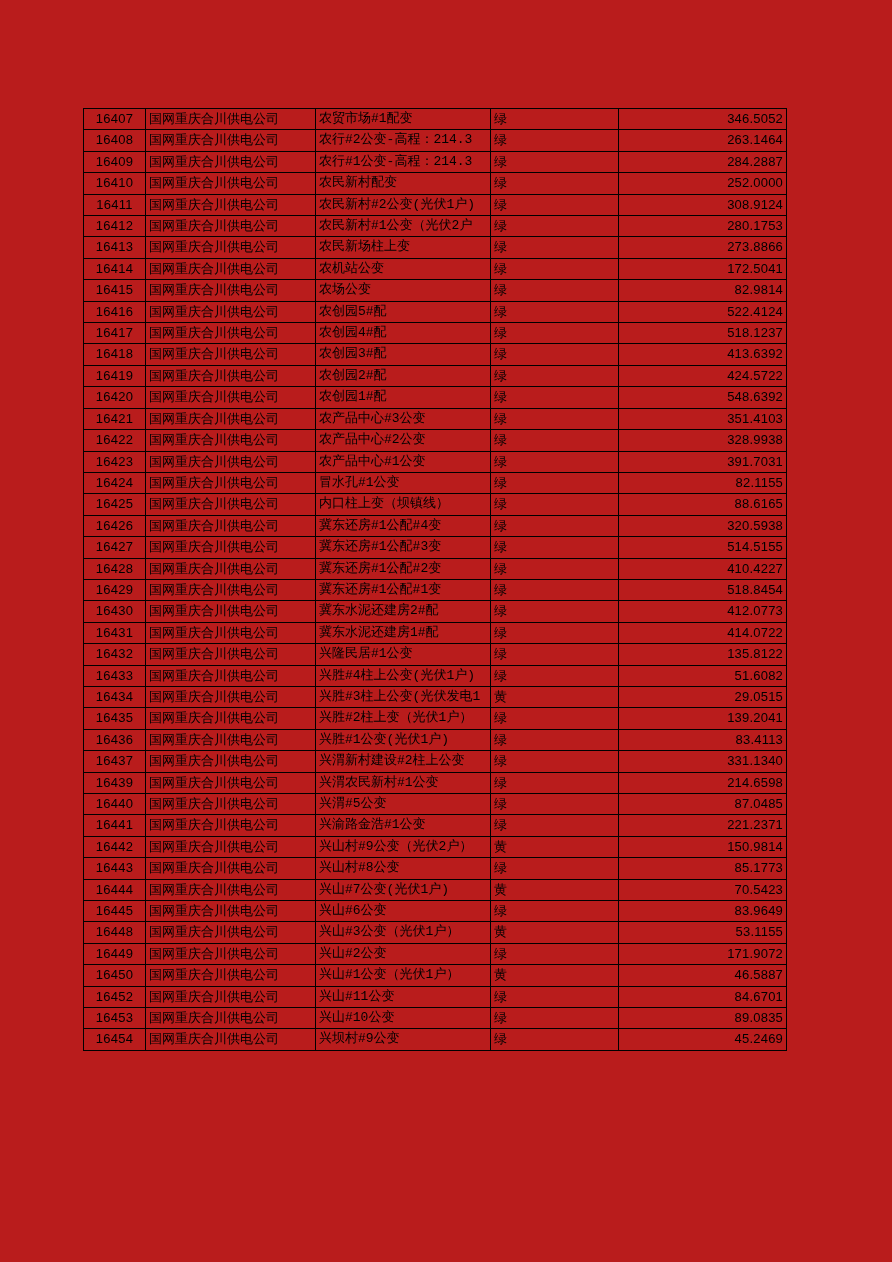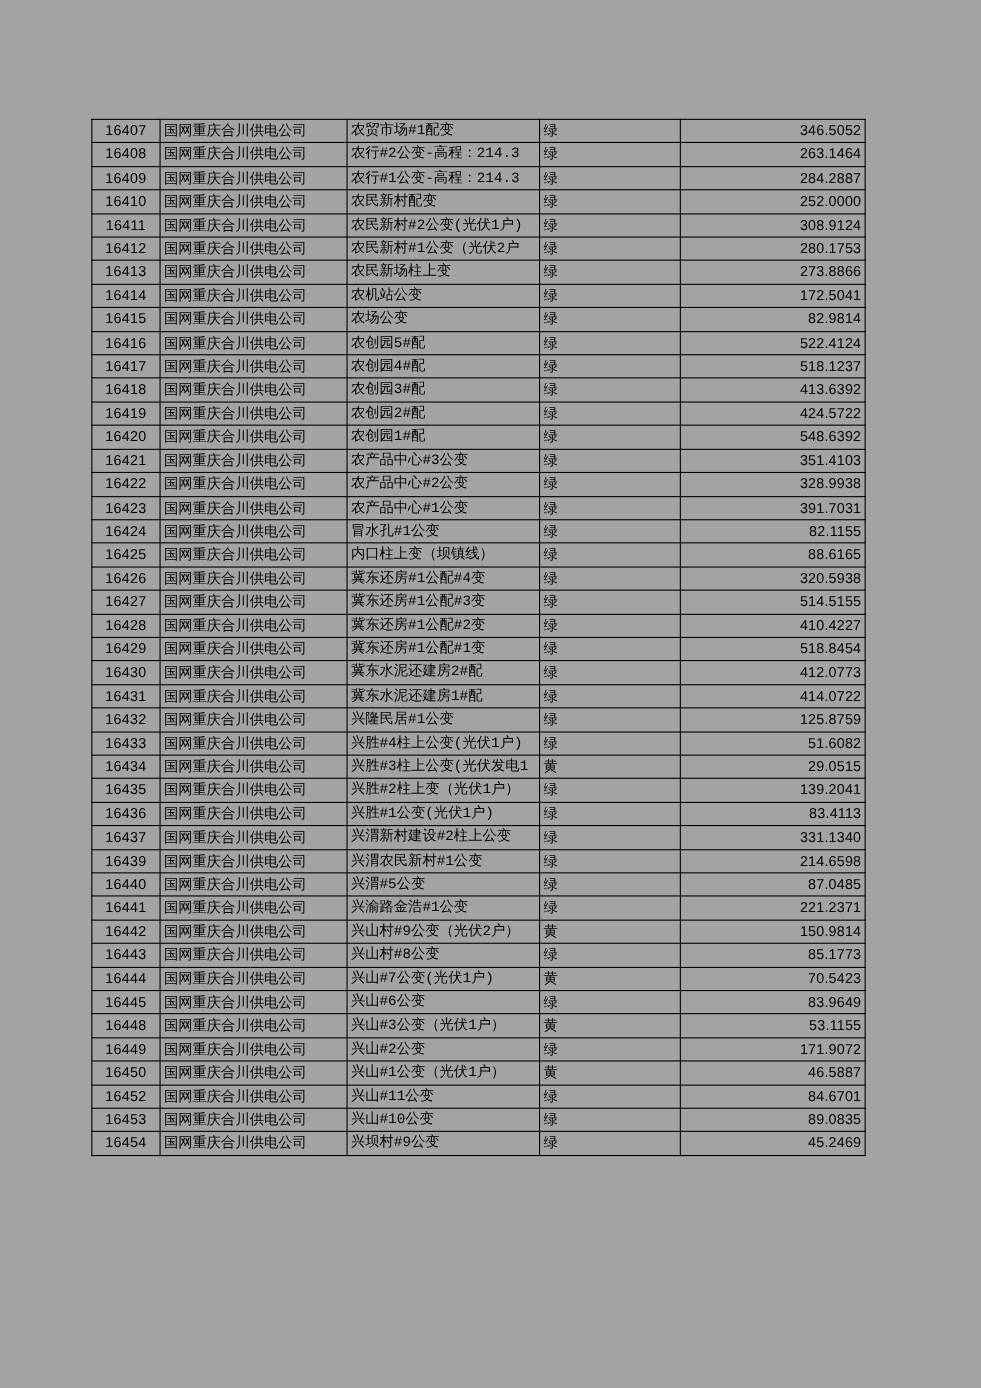--- a/index.html
+++ b/index.html
@@ -11,21 +11,21 @@
     width: 892px;
     height: 1262px;
     font-family: "Liberation Sans", "DejaVu Sans", sans-serif;
     color: #000000;
     overflow: hidden;
   }
   .page {
     position: relative;
     width: 892px;
     height: 1262px;
-    background: #a3a3a3;
+    background: #b91c1c;
   }
   table.data-table {
     position: absolute;
     left: 83px;
     top: 108px;
     width: 703px;
     border-collapse: collapse;
     table-layout: fixed;
   }
   table.data-table td {
@@ -230,21 +230,21 @@
           <td class="c-company">国网重庆合川供电公司</td>
           <td class="c-name">冀东水泥还建房1#配</td>
           <td class="c-status">绿</td>
           <td class="c-value">414.0722</td>
         </tr>
         <tr>
           <td class="c-id">16432</td>
           <td class="c-company">国网重庆合川供电公司</td>
           <td class="c-name">兴隆民居#1公变</td>
           <td class="c-status">绿</td>
-          <td class="c-value">125.8759</td>
+          <td class="c-value">135.8122</td>
         </tr>
         <tr>
           <td class="c-id">16433</td>
           <td class="c-company">国网重庆合川供电公司</td>
           <td class="c-name">兴胜#4柱上公变(光伏1户)</td>
           <td class="c-status">绿</td>
           <td class="c-value">51.6082</td>
         </tr>
         <tr>
           <td class="c-id">16434</td>

